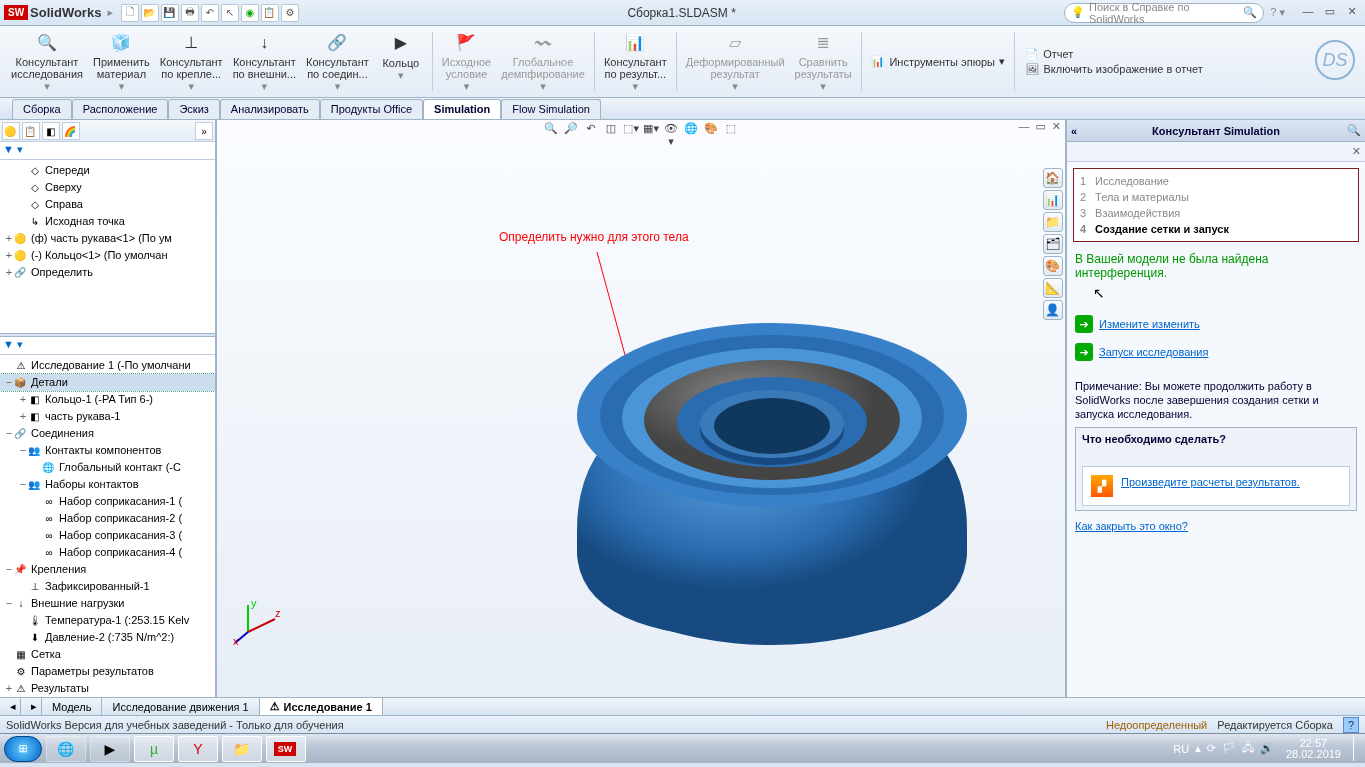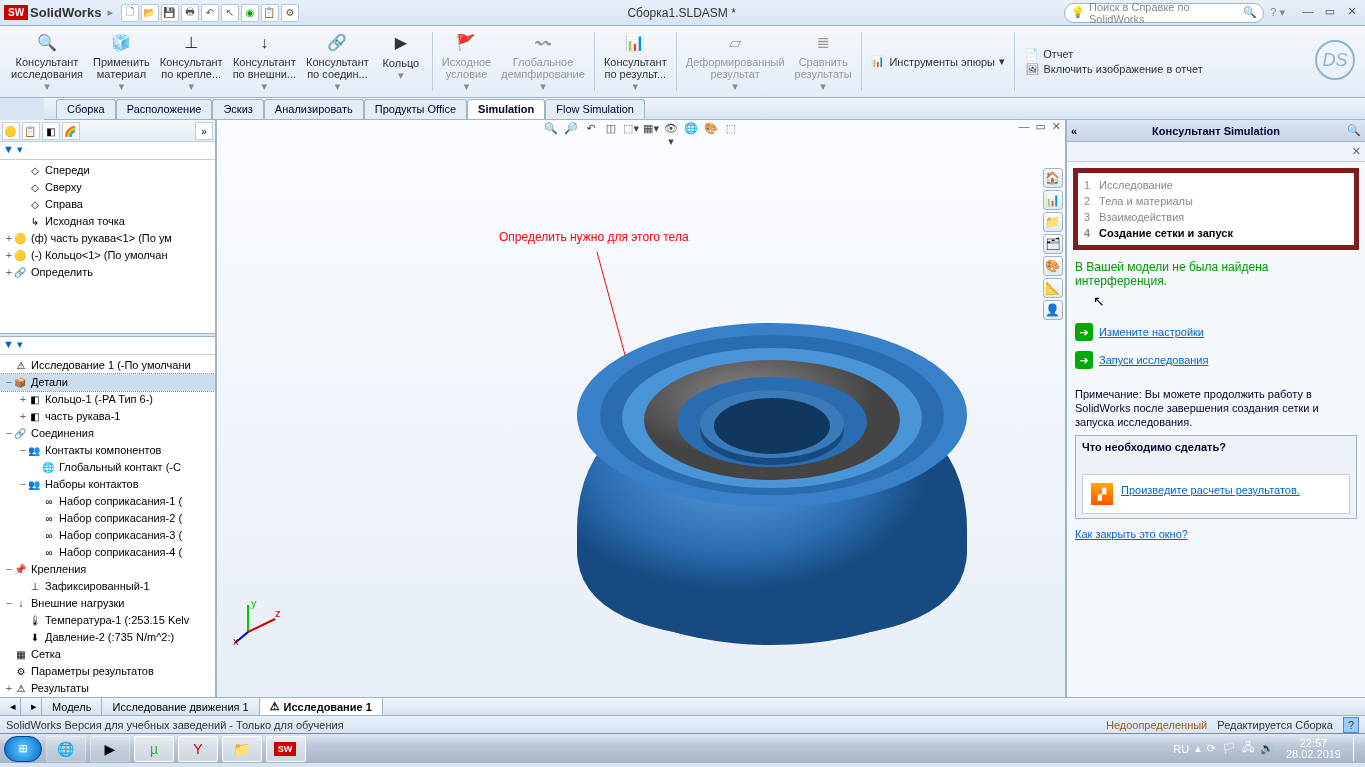--- a/index.html
+++ b/index.html
@@ -16,21 +16,21 @@
 
 .ribbon { height:72px; background:linear-gradient(#f5f8fc,#e4ecf6); border-bottom:1px solid #a0b4c8; display:flex; padding:2px 6px; position:relative;}
 .rb-btn { display:flex; flex-direction:column; align-items:center; justify-content:flex-start; padding:2px 4px; min-width:54px; text-align:center; color:#333; line-height:1.1; border:1px solid transparent; border-radius:3px;}
 .rb-btn.dis { color:#999;}
 .rb-ico { width:24px; height:24px; margin-bottom:2px; display:flex; align-items:center; justify-content:center; font-size:16px;}
 .rb-sep { width:1px; background:#c0cde0; margin:4px 4px;}
 .rb-sm { display:flex; flex-direction:column; gap:2px; justify-content:center; padding:0 6px;}
 .rb-sm-line { display:flex; align-items:center; gap:4px; color:#333; white-space:nowrap;}
 .ds-logo { width:40px; height:40px; position:absolute; right:10px; top:14px; border:2px solid #8ab4d8; border-radius:50%; display:flex; align-items:center; justify-content:center; color:#8ab4d8; font-style:italic; font-size:18px;}
 
-.tabs { height:22px; background:linear-gradient(#f0f4fa,#d7e4f2); display:flex; border-bottom:1px solid #a0b4c8; padding-left:12px;margin-left:44px;}
+.tabs { height:22px; background:linear-gradient(#f0f4fa,#d7e4f2); display:flex; border-bottom:1px solid #a0b4c8; padding-left:12px;}
 .tab { padding:3px 10px; border:1px solid #a0b4c8; border-bottom:none; background:#e4ecf6; color:#003; border-radius:3px 3px 0 0; margin-top:1px;}
 .tab.active { background:#fff; font-weight:bold;}
 
 .main { display:flex; height:577px; }
 .tree-panel { width:217px; background:#fff; border-right:2px solid #a0b4c8; display:flex; flex-direction:column;}
 .tree-tb { height:22px; background:linear-gradient(#f5f8fc,#e4ecf6); border-bottom:1px solid #c0cde0; display:flex; gap:2px; padding:2px;}
 .ttb-btn { width:18px; height:18px; background:#fff; border:1px solid #c0cde0; font-size:10px; display:flex; align-items:center; justify-content:center;}
 .filter { height:18px; background:#fff; border-bottom:1px solid #c0cde0; padding:1px 3px; color:#06c;}
 .tree { flex:1; overflow:hidden; padding:2px 0; font-size:11px; color:#000;}
 .tree-item { display:flex; align-items:center; padding:1px 2px; white-space:nowrap; line-height:15px;}
@@ -48,21 +48,21 @@
 .vps-btn { width:20px; height:20px; background:linear-gradient(#fafcff,#e0e8f2); border:1px solid #a0b4c8; border-radius:3px; font-size:12px; display:flex; align-items:center; justify-content:center;}
 .triad { position:absolute; bottom:50px; left:16px;}
 .triad line { stroke-width:2;}
 .ring { position:absolute; left:340px; top:140px;}
 
 .side-panel { width:300px; background:#f5f8fc; border-left:2px solid #a0b4c8; display:flex; flex-direction:column;}
 .sp-hdr { height:22px; background:linear-gradient(#dce6f4,#c8d4e6); border-bottom:1px solid #a0b4c8; display:flex; align-items:center; padding:0 6px; font-weight:bold; color:#003; position:relative;}
 .sp-hdr .coll { position:absolute; left:4px;}
 .sp-hdr .qm { position:absolute; right:4px;}
 .sp-sub { background:#f0f4fa; border-bottom:1px solid #c0cde0; padding:3px 4px; text-align:right; color:#666;}
-.steps { background:#fff; border:5px solid #7f1d1d; margin:6px; padding:4px 6px;}
+.steps { background:#fff; border:1px solid #7f1d1d; margin:6px; padding:4px 6px;}
 .step { color:#888; line-height:16px;}
 .step .n { display:inline-block; width:12px; color:#888;}
 .step.cur { color:#000; font-weight:bold;}
 .sp-body { padding:4px 8px; color:#003; line-height:14px; overflow:auto;}
 .ok-text { color:#090; font-size:12px; }
 .act-link { display:flex; align-items:center; gap:6px; margin:10px 0;}
 .act-ico { width:18px; height:18px; background:#0a0; color:#fff; border-radius:3px; display:flex; align-items:center; justify-content:center;}
 .act-lbl { color:#06c; text-decoration:underline;}
 .box { border:1px solid #a0b4c8; background:#eef2f8; padding:4px 6px; margin-top:6px;}
 .box-hdr { font-weight:bold; color:#003; margin-bottom:20px;}
@@ -454,21 +454,21 @@
         <div class="step"><span class="n">2</span> Тела и материалы</div>
         <div class="step"><span class="n">3</span> Взаимодействия</div>
         <div class="step cur"><span class="n">4</span> Создание сетки и запуск</div>
       </div>
     <div class="sp-body">
       <div class="ok-text">В Вашей модели не была найдена интерференция.</div>
       <div style="height:10px"></div>
       <span style="position:relative;left:18px;top:-4px;font-size:14px;color:#000">↖</span>
       <div class="act-link">
         <span class="act-ico">➔</span>
-        <span class="act-lbl">Измените настройки</span>
+        <span class="act-lbl">Измените изменить</span>
       </div>
       <div class="act-link">
         <span class="act-ico">➔</span>
         <span class="act-lbl">Запуск исследования</span>
       </div>
       <div style="height:8px"></div>
       <div>Примечание: Вы можете продолжить работу в SolidWorks после завершения создания сетки и запуска исследования.</div>
       <div class="box">
         <div class="box-hdr">Что необходимо сделать?</div>
         <div class="box-inner">

